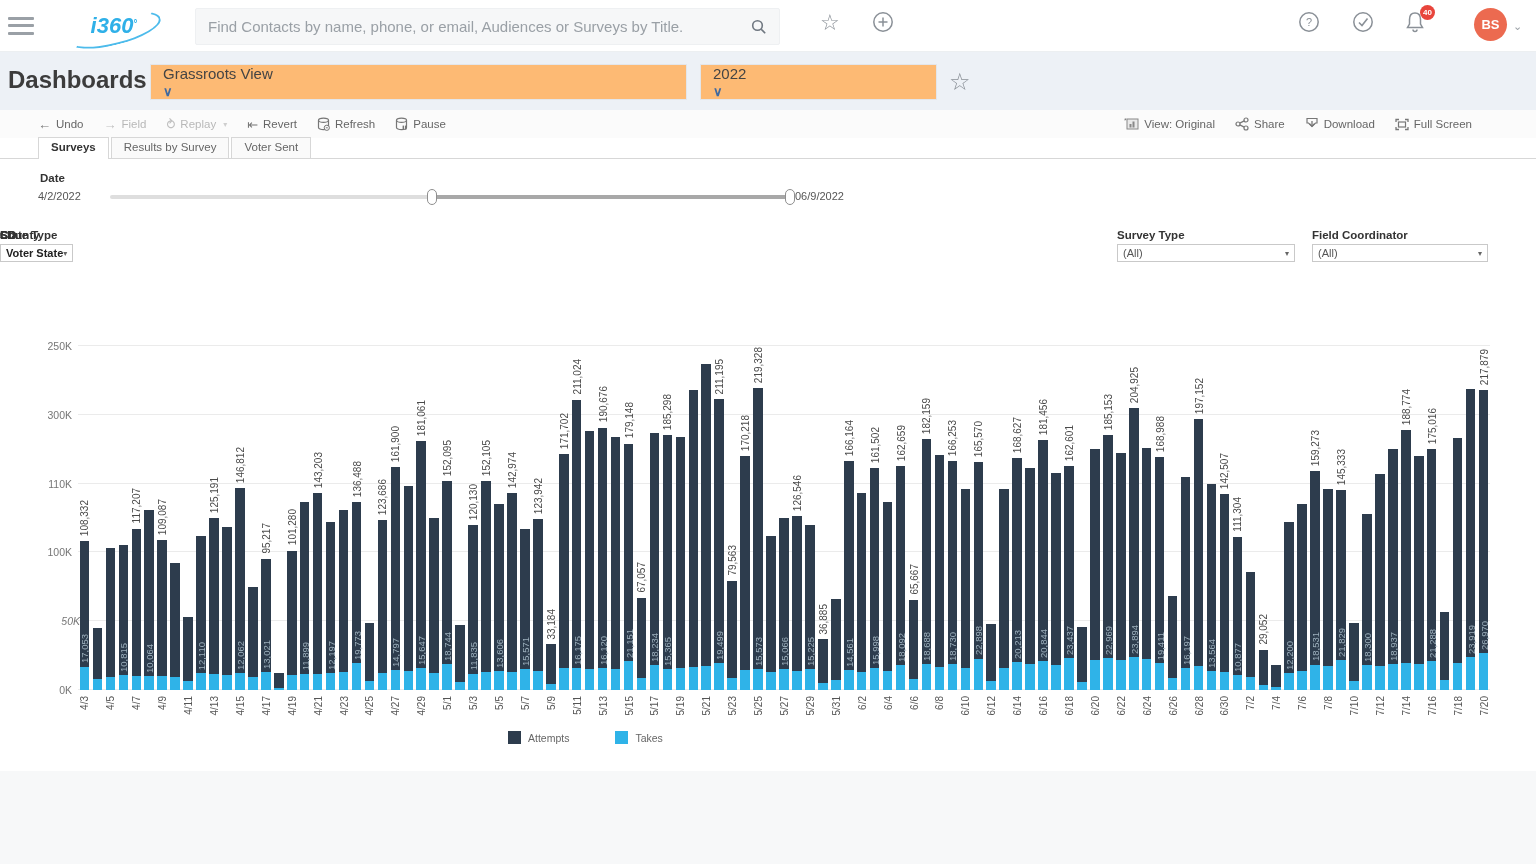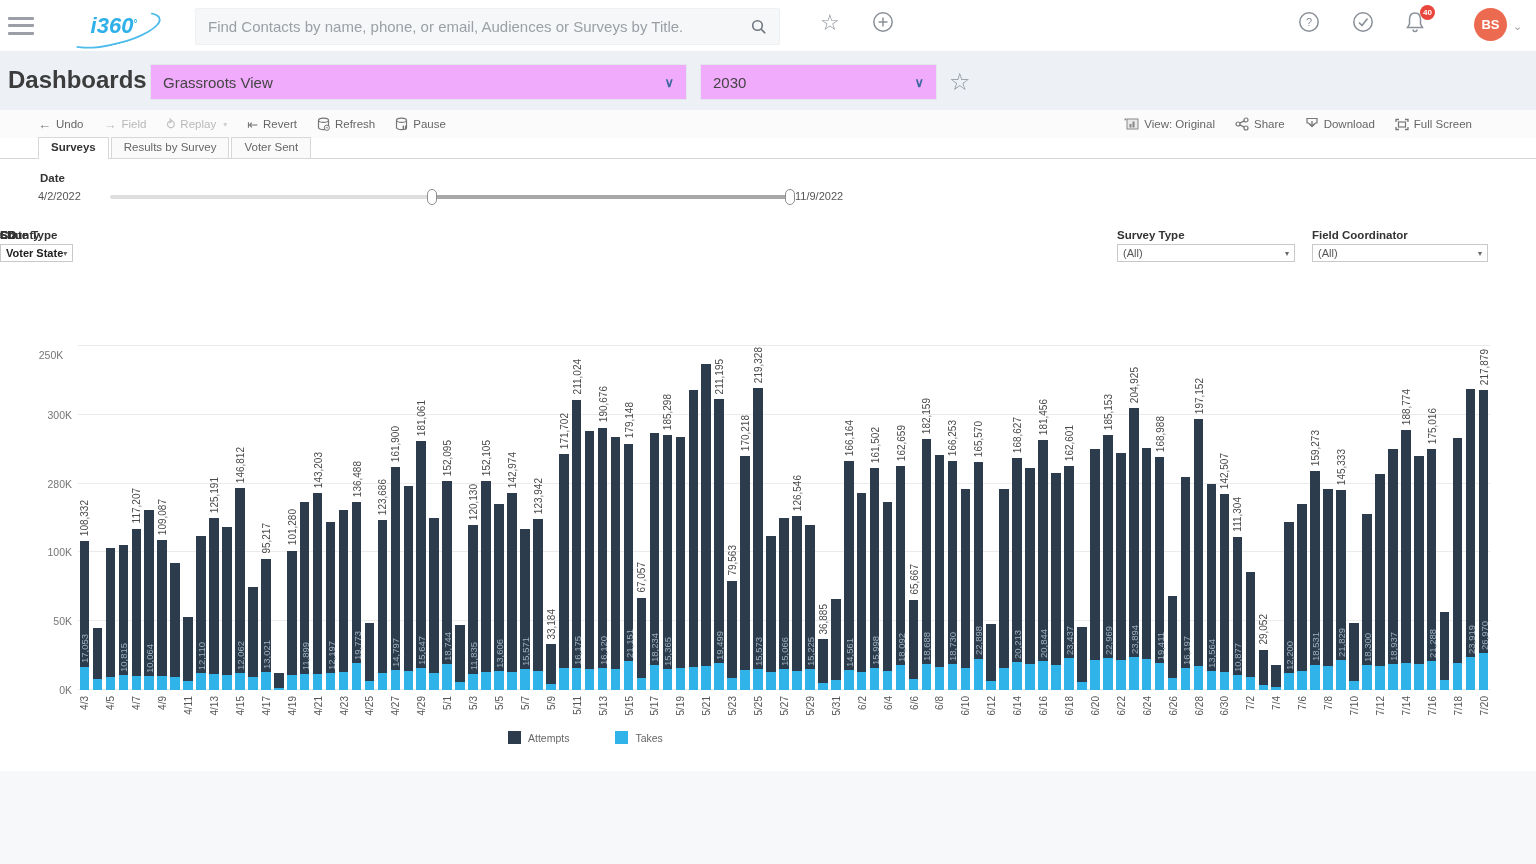--- a/index.html
+++ b/index.html
@@ -33,22 +33,22 @@
     color:#fff; font-size:8px; font-weight:bold; border-radius:8px; display:flex; align-items:center;
     justify-content:center; padding:0 2px; }
   .avatar { position:absolute; left:1474px; top:8px; width:33px; height:33px; border-radius:50%;
     background:#ec6a50; color:#fff; font-size:13px; font-weight:bold; display:flex; align-items:center;
     justify-content:center; cursor:pointer; }
   .avatar-chevron { position:absolute; left:1513px; top:20px; color:#9aa0a6; font-size:11px; cursor:pointer; }
 
   
   .subheader { position:absolute; top:52px; left:0; width:1536px; height:58px; background:#edf1f6; }
   .page-title { position:absolute; left:8px; top:14px; font-size:24px; font-weight:600; color:#3c3c3c; }
-  .selector { position:absolute; top:12px; height:36px; background:#f0abfc; border:1px solid #e3e6ea;
-    display:flex; align-items:center; justify-content:space-between; padding:0 12px; cursor:pointer; }
+  .selector { position:absolute; top:12px; height:36px; background:#fdba74; border:1px solid #e3e6ea;
+    display:flex; align-items:flex-start; justify-content:space-between; padding:0 12px; cursor:pointer;flex-direction:column; }
   .sel-view { left:150px; width:537px; }
   .sel-year { left:700px; width:237px; }
   .selector .sel-label { font-size:15px; color:#444; }
   .sel-chevron { color:#3f69a0; font-size:13px; font-weight:bold; }
   .sh-star { position:absolute; left:949px; top:16px; font-size:24px; color:#8a9097; background:none; border:none; cursor:pointer; }
 
   
   .toolbar { position:absolute; top:110px; left:0; width:1536px; height:28px; background:#fbfbfb;
     display:flex; align-items:center; font-size:11.5px; color:#666; }
   .tool { display:inline-flex; align-items:center; gap:5px; margin-right:20px; cursor:pointer; white-space:nowrap; }
@@ -167,21 +167,21 @@
   <span class="avatar-chevron">⌄</span>
 </header>
 
 <div class="subheader">
   <div class="page-title">Dashboards</div>
   <div class="selector sel-view">
     <span class="sel-label">Grassroots View</span>
     <span class="sel-chevron">∨</span>
   </div>
   <div class="selector sel-year">
-    <span class="sel-label">2030</span>
+    <span class="sel-label">2022</span>
     <span class="sel-chevron">∨</span>
   </div>
   <button class="sh-star">☆</button>
 </div>
 
 <div class="toolbar">
   <div class="tool-left">
     <span class="tool">
         <span class="g">←</span>
         <span>Undo</span>
@@ -268,21 +268,21 @@
 <div class="content">
   <div class="bottom-strip"></div>
 
   <div class="date-label">Date</div>
   <div class="date-start">4/2/2022</div>
   <div class="slider-track">
     <div class="slider-range"></div>
     <div class="slider-handle h-left"></div>
     <div class="slider-handle h-right"></div>
   </div>
-  <div class="date-end">11/9/2022</div>
+  <div class="date-end">06/9/2022</div>
 
   <div class="filter">
     <div class="f-label">Survey Type</div>
     <div class="f-box">
         <span class="f-val">(All)</span>
         <span class="f-caret">▾</span>
       </div>
   </div>
   <div class="filter">
     <div class="f-label">Field Coordinator</div>
@@ -323,25 +323,25 @@
     <div class="f-label">State Type</div>
     <div class="f-box">
         <span class="f-val">Voter State</span>
         <span class="f-caret">▾</span>
       </div>
   </div>
 
   <div class="chart-area">
     <div id="ylabels">
         <div class="ylabel" style="left: 0px; top: 367px;">0K</div>
-        <div class="ylabel" style="left: 0px; top: 298.2px;">50K</div>
+        <div class="ylabel" style="left: 8px; top: 298.2px; font-style: italic;">50K</div>
         <div class="ylabel" style="left: 0px; top: 229.4px;">100K</div>
-        <div class="ylabel" style="left: 0px; top: 160.6px;">280K</div>
+        <div class="ylabel" style="left: 0px; top: 160.6px;">110K</div>
         <div class="ylabel" style="left: 0px; top: 91.8px;">300K</div>
-        <div class="ylabel" style="left: 0px; top: 32px; text-align: center;">250K</div>
+        <div class="ylabel" style="left: 0px; top: 23px;">250K</div>
       </div>
     <div class="plot" id="plot">
         <div class="gridline" style="bottom: 0px;"></div>
         <div class="gridline" style="bottom: 68.8px;"></div>
         <div class="gridline" style="bottom: 137.6px;"></div>
         <div class="gridline" style="bottom: 206.4px;"></div>
         <div class="gridline" style="bottom: 275.2px;"></div>
         <div class="gridline" style="bottom: 344px;"></div>
         <div class="bar-col" style="left: 0px; width: 12.9541px;">
           <div class="bar-a" style="left: 1.7px; width: 9.55413px; height: 149.065px; background: rgb(45, 60, 77);"></div>

